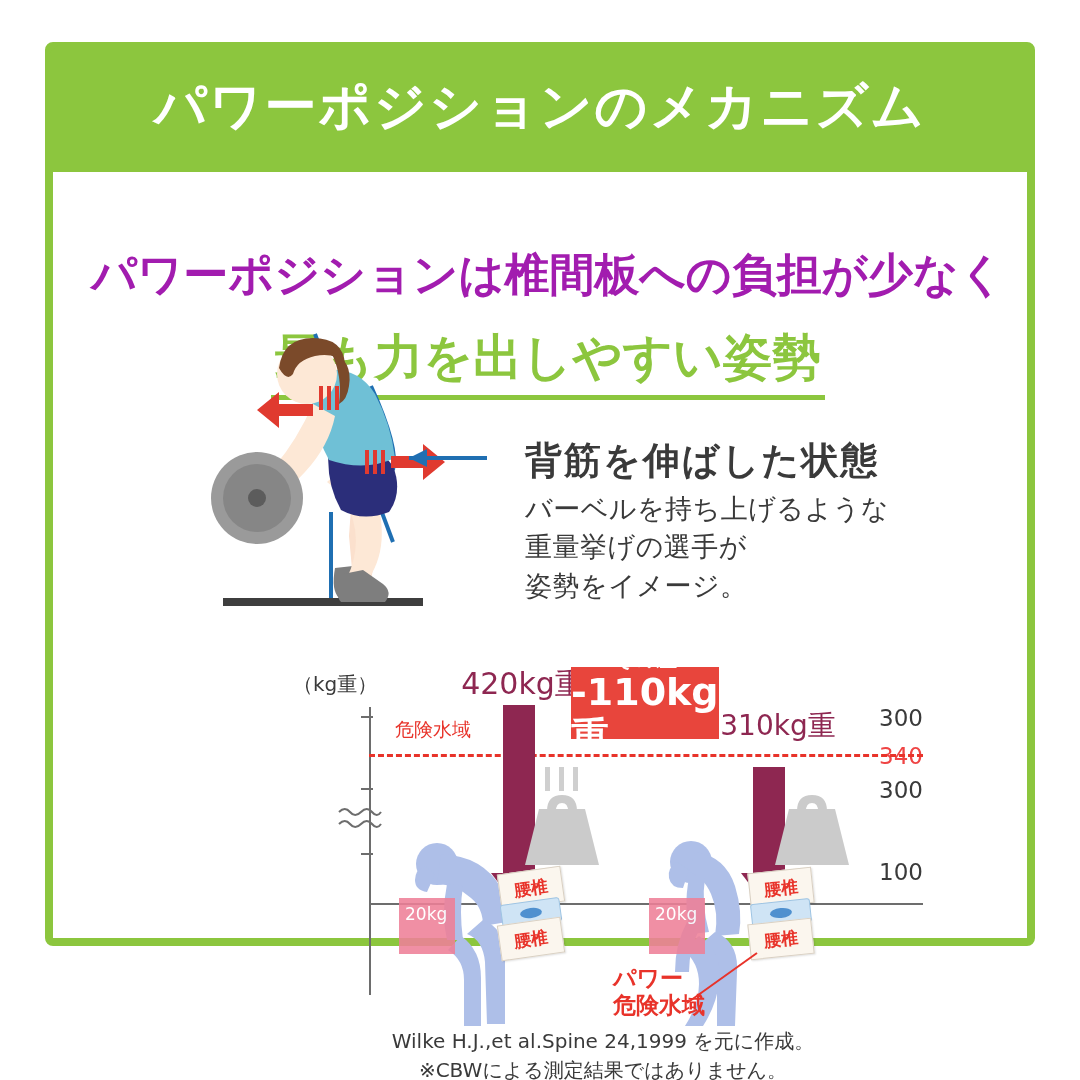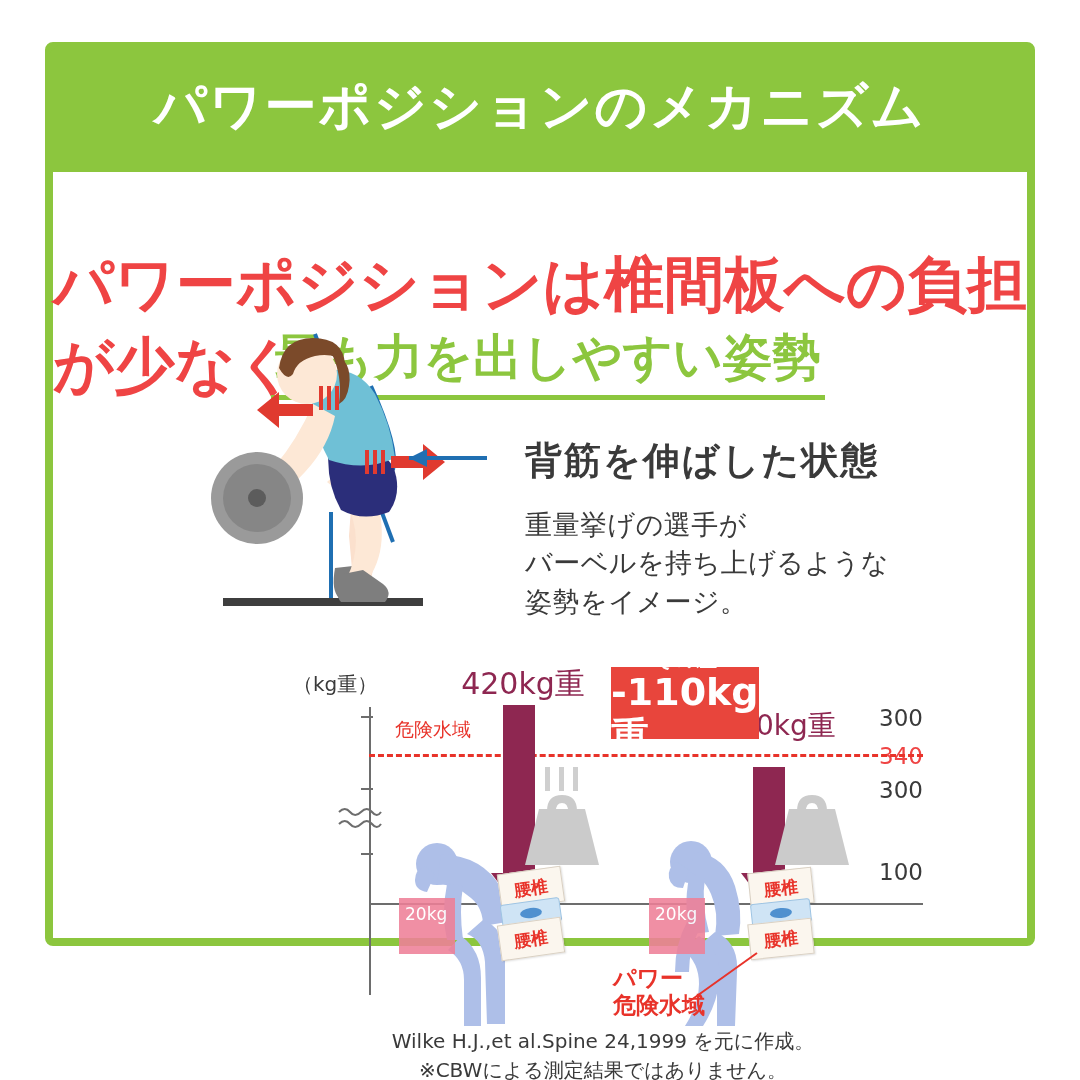--- a/index.html
+++ b/index.html
@@ -8,35 +8,35 @@
 
   
   .card{position:absolute;left:45px;top:42px;width:990px;height:904px;
         border:8px solid #8CC63E;border-radius:8px;box-sizing:border-box;background:#fff;}
   .card-header{position:absolute;left:-8px;top:-8px;width:990px;height:130px;
         background:#8CC63E;border-radius:26px 26px 0 0;display:flex;align-items:center;justify-content:center;}
   .card-header .htxt{color:#fff;font-size:52px;font-weight:700;letter-spacing:2px;
         font-family:"DejaVu Sans","Liberation Sans",sans-serif;}
 
   
-  .headline1{position:absolute;left:0;top:195px;width:990px;text-align:left;
-        font-size:60px;font-weight:700;color:#ef4444;letter-spacing:0px;
+  .headline1{position:absolute;left:0;top:195px;width:990px;text-align:center;
+        font-size:45px;font-weight:700;color:#a21caf;letter-spacing:0px;
         font-family:"DejaVu Sans","Liberation Sans",sans-serif;}
   .headline2{position:absolute;left:0;top:275px;width:990px;text-align:center;}
   .headline2 .h2in{display:inline-block;font-size:49px;font-weight:700;color:#8CC63E;
         border-bottom:5px solid #8CC63E;padding:0 4px 4px 4px;
         font-family:"DejaVu Sans","Liberation Sans",sans-serif;}
 
   
   .lifter{position:absolute;left:150px;top:280px;width:320px;height:320px;}
 
   
   .cap{position:absolute;left:472px;top:386px;width:470px;}
   .cap .cap-title{font-size:37px;font-weight:700;color:#3a3a3a;letter-spacing:2px;
-        font-family:"DejaVu Sans","Liberation Sans",sans-serif;margin-bottom:20px;}
+        font-family:"DejaVu Sans","Liberation Sans",sans-serif;margin-bottom:4px;}
   .cap .cap-body{font-size:27px;line-height:1.42;color:#3a3a3a;letter-spacing:0.5px;
         font-family:"DejaVu Sans","Liberation Sans",sans-serif;}
 
   
   .chart{position:absolute;left:230px;top:605px;width:640px;height:400px;}
   .axis-unit{position:absolute;left:10px;top:16px;font-size:20px;color:#3a3a3a;
         font-family:"DejaVu Sans","Liberation Sans",sans-serif;white-space:nowrap;}
   .ytick{position:absolute;right:0;font-size:23px;color:#3a3a3a;text-align:right;
         font-family:"DejaVu Sans","Liberation Sans",sans-serif;}
   .ytick.danger{color:#ef4444;}
@@ -51,21 +51,21 @@
 
   .arrowA{position:absolute;left:206px;top:50px;}
   .arrowB{position:absolute;left:456px;top:112px;}
   .valA{position:absolute;left:150px;top:9px;width:180px;text-align:center;font-size:30px;
         color:#8E2751;font-family:"DejaVu Sans","Liberation Sans",sans-serif;}
   .valB{position:absolute;left:400px;top:52px;width:190px;text-align:center;font-size:28px;
         color:#8E2751;font-family:"DejaVu Sans","Liberation Sans",sans-serif;}
 
   .badge{position:absolute;left:288px;top:12px;width:148px;height:72px;background:#E8453C;
         display:flex;flex-direction:column;align-items:center;justify-content:center;color:#fff;
-        font-family:"DejaVu Sans","Liberation Sans",sans-serif;margin-left:40px;}
+        font-family:"DejaVu Sans","Liberation Sans",sans-serif;}
   .badge .b1{font-size:21px;font-weight:700;line-height:1.1;}
   .badge .b2{font-size:38px;font-weight:700;line-height:1.15;}
 
   .figL{position:absolute;left:128px;top:185px;}
   .figR{position:absolute;left:378px;top:185px;}
   .weightL{position:absolute;left:232px;top:112px;}
   .weightR{position:absolute;left:482px;top:112px;}
 
   .boxkg{position:absolute;width:56px;height:56px;background:#EE8098;opacity:.88;}
   .boxkg span{position:absolute;left:6px;top:6px;font-size:17px;color:#fff;
@@ -146,22 +146,22 @@
         </g>
 
         <line x1="206" y1="128" x2="284" y2="128" stroke="#1F6FB2" stroke-width="4"></line>
         <path d="M206 128 l18 -9 l0 18 Z" fill="#1F6FB2"></path>
       </svg>
     </div>
 
     <div class="cap">
       <div class="cap-title">背筋を伸ばした状態</div>
       <div class="cap-body">
+        <div>バーベルを持ち上げるような</div>
         <div>重量挙げの選手が</div>
-        <div>バーベルを持ち上げるような</div>
         <div>姿勢をイメージ。</div>
       </div>
     </div>
 
     <div class="chart">
 
       <div class="axis-unit">（kg重）</div>
 
       <div class="yaxis"></div>
       <div class="xaxis"></div>

